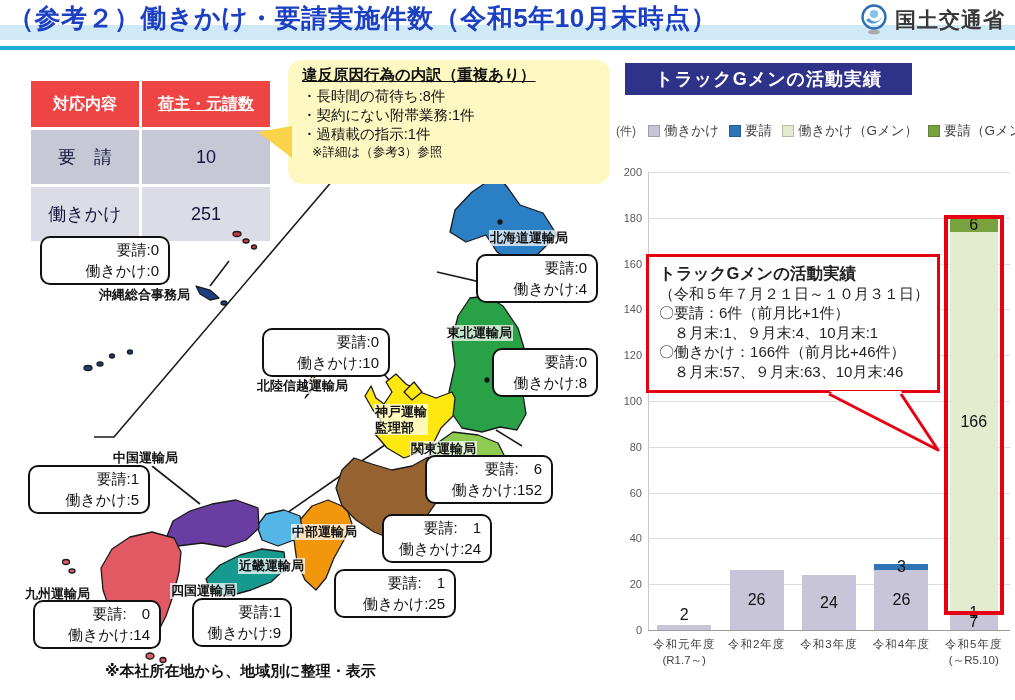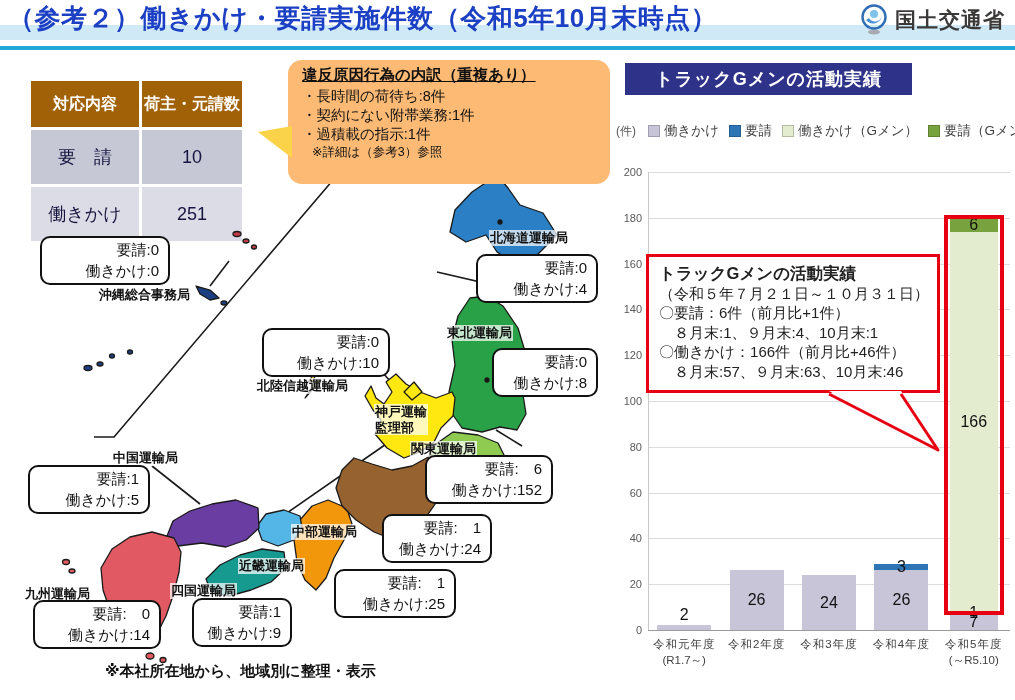--- a/index.html
+++ b/index.html
@@ -9,29 +9,29 @@
 
   
   .hdr-band { position:absolute; left:0; top:25px; width:1015px; height:15px; background:#cfe9f7; }
   .hdr-rule { position:absolute; left:0; top:46px; width:1015px; height:4px; background:#1fa8d8; }
   .hdr-title { position:absolute; left:8px; top:1px; font-size:26px; font-weight:800; color:#1c40c4; letter-spacing:0.5px; white-space:nowrap; }
   .logo { position:absolute; right:10px; top:4px; display:flex; align-items:center; gap:6px; }
   .logo-text { font-size:21px; font-weight:700; color:#3b3838; letter-spacing:1px; }
 
   
   .sum-table { position:absolute; left:28px; top:78px; border-collapse:separate; border-spacing:3px; }
-  .sum-table th { background:#a16207; color:#fff; font-size:16px; font-weight:700; height:46px; }
+  .sum-table th { background:#ef4444; color:#fff; font-size:16px; font-weight:700; height:46px; }
   .sum-table th:first-child { width:108px; }
-  .sum-table th:last-child { width:100px; }
+  .sum-table th:last-child { width:128px;text-decoration:underline; }
   .sum-table td { text-align:center; font-size:18px; color:#15153f; height:54px; }
   .row-a td { background:#c6c8d6; }
   .row-b td { background:#dcdce6; }
 
   
-  .bubble { position:absolute; left:288px; top:60px; width:322px; height:124px; background:#fdba74; border-radius:14px; padding:5px 10px 4px 14px; z-index:5; }
+  .bubble { position:absolute; left:288px; top:60px; width:322px; height:124px; background:#fef9c3; border-radius:14px; padding:5px 10px 4px 14px; z-index:5; }
   .bubble-tail { position:absolute; left:-30px; top:66px; width:0; height:0; border-right:34px solid #fbd34b; border-top:6px solid transparent; border-bottom:26px solid transparent; }
   .bubble-title { font-size:15.5px; font-weight:800; color:#111; text-decoration:underline; margin-bottom:1px; }
   .bubble-item { font-size:14.5px; color:#111; line-height:1.32; list-style:none; }
   .bubble-note { font-size:12.5px; color:#111; padding-left:10px; }
 
   
   #map-svg { position:absolute; left:0; top:40px; z-index:1; }
   .region-label { position:absolute; font-size:13px; font-weight:700; color:#111; z-index:3; white-space:pre-line; line-height:1.2; background:rgba(255,255,255,.72); padding:0 1px; }
   .map-box { position:absolute; background:#fff; border:2.5px solid #111; border-radius:10px; padding:1px 9px; text-align:right; font-size:15px; line-height:1.42; color:#111; z-index:4; white-space:nowrap; }
   .map-note { position:absolute; left:105px; top:662px; font-size:15px; font-weight:700; color:#111; }

